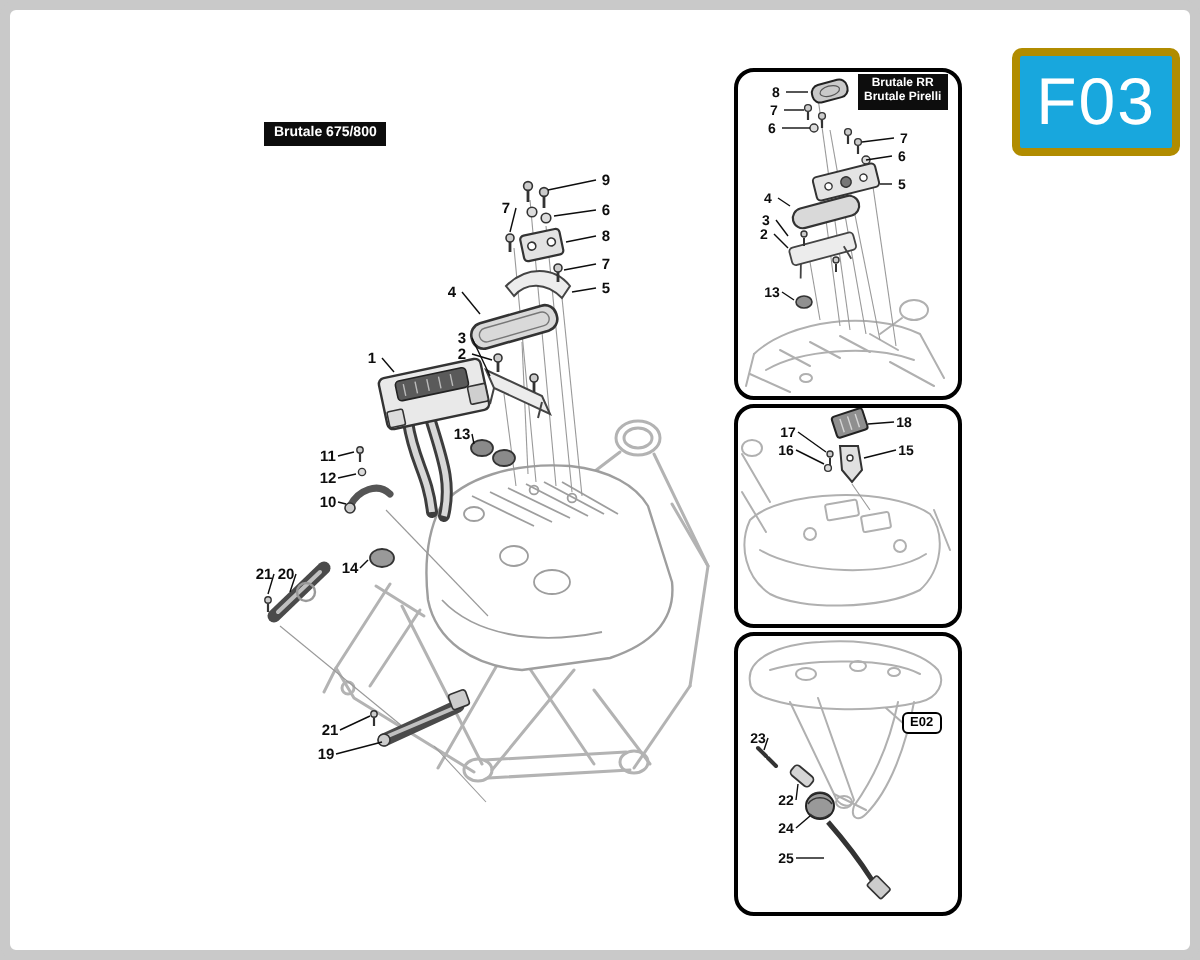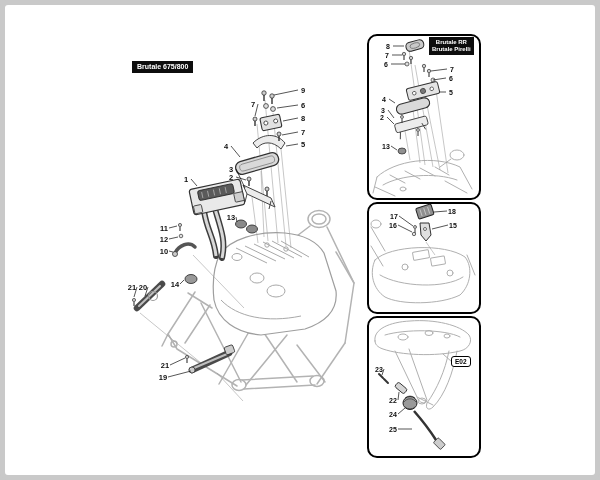--- a/index.html
+++ b/index.html
@@ -363,13 +363,14 @@
 
   <div class="overlay black-label model-label">Brutale 675/800</div>
 
   <div class="overlay black-label inset1-label">
     <span>Brutale RR</span>
     <span>Brutale Pirelli</span>
   </div>
 
   <div class="overlay ref-label">E02</div>
 
+  <div class="overlay badge" style="background: rgb(24, 167, 221); border-color: rgb(177, 140, 0); color: rgb(255, 255, 255);">F03</div>
 </div>
 
 </body></html>

